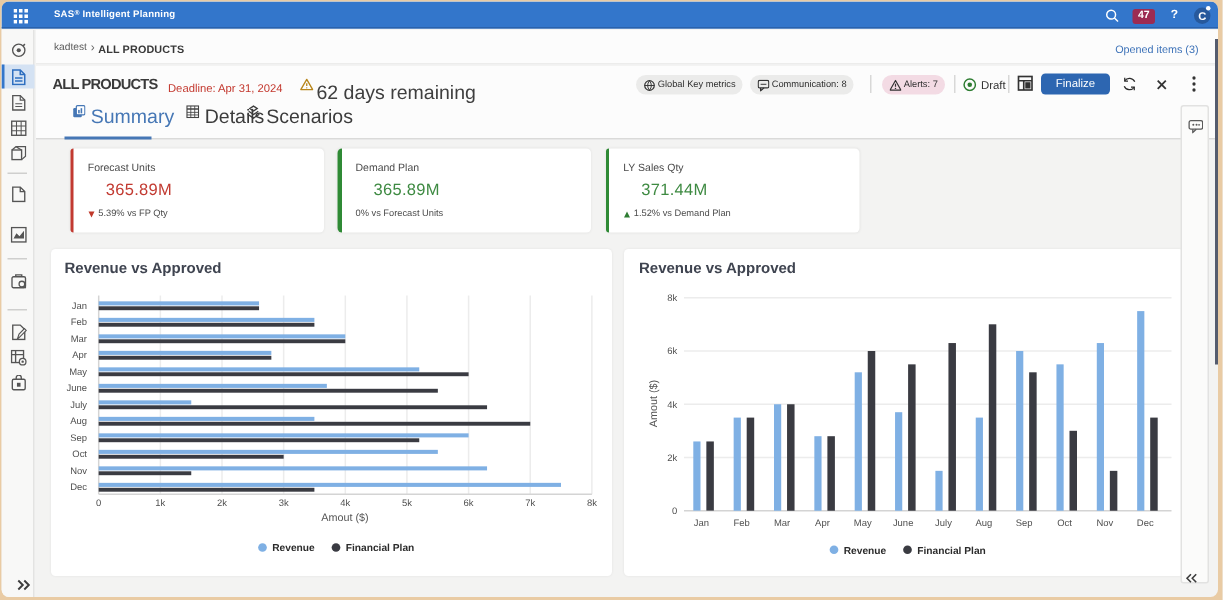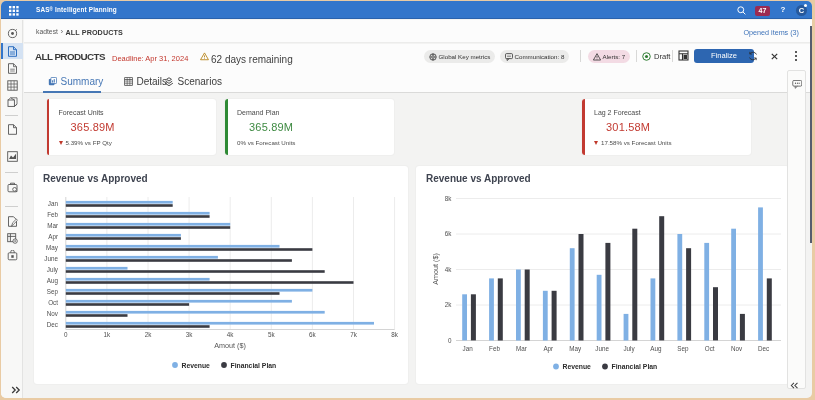--- a/index.html
+++ b/index.html
@@ -19,30 +19,30 @@
 .content{position:absolute;left:23px;top:19px;width:788px;height:378px}
 .crumb{position:absolute;left:0;top:0;width:788px;height:23px;background:#fcfcfc;border-bottom:1px solid #ececeb}
 .crumb .k{position:absolute;left:12px;top:8px;font-size:6.8px;color:#5a5a5a}
 .crumb .sep{position:absolute;left:36.5px;top:6.5px;font-size:8px;color:#666}
 .crumb .ap{position:absolute;left:41.5px;top:8px;font-size:7.2px;font-weight:bold;color:#383838;letter-spacing:.1px}
 .crumb .opened{position:absolute;right:13px;top:8px;font-size:7.2px;color:#3d72b8}
 .titlerow{position:absolute;left:0;top:24px;width:788px;height:26px;background:#fcfcfc}
 .bigtitle{position:absolute;left:11px;top:7px;font-size:9.8px;font-weight:bold;color:#3a3a3a;letter-spacing:-.55px}
 .deadline{position:absolute;left:88px;top:10px;font-size:7.5px;color:#c3382e}
 .warnic{position:absolute;left:176px;top:8px}
-.daysrem{position:absolute;left:187px;top:10px;font-size:10px;color:#3f3f3f}
+.daysrem{position:absolute;left:187px;top:10px;font-size:13px;color:#3f3f3f}
 .pill{position:absolute;top:6px;height:13px;border-radius:7px;background:#ebebea;font-size:6.2px;color:#2f2f2f;display:flex;align-items:center;padding:0 4.5px;gap:2px;white-space:nowrap}
 .vsep{position:absolute;top:6px;width:1px;height:12px;background:#d8d8d7}
 .draftwrap{position:absolute;left:618px;top:8px;display:flex;align-items:center;gap:3px;font-size:7.6px;color:#333}
 .gridbtn{position:absolute;left:654px;top:6px}
-.finalize{position:absolute;left:670px;top:5px;width:60px;height:14px;background:#2d66b1;border-radius:3px;color:#fff;font-size:7.6px;text-align:center;line-height:14px}
+.finalize{position:absolute;left:670px;top:5px;width:46px;height:14px;background:#2d66b1;border-radius:3px;color:#fff;font-size:7.6px;text-align:center;line-height:14px}
 .refreshic{position:absolute;left:724px;top:7px}
 .dots3{position:absolute;left:770px;top:6px}
 .tabsrow{position:absolute;left:0;top:50px;width:788px;height:23px;background:#fcfcfc;border-bottom:1px solid #dadad9}
-.tab{position:absolute;top:0;height:23px;display:flex;align-items:center;gap:3.5px;font-size:10px;color:#3c3c3c}
+.tab{position:absolute;top:0;height:23px;display:flex;gap:3.5px;font-size:13px;color:#3c3c3c}
 .tab.active{color:#4677b5}
 .tabline{position:absolute;left:19px;top:21px;width:58px;height:2px;background:#4677b5}
 .kpi{position:absolute;top:79px;height:56px;width:169px;background:#fff;border-radius:3px;box-shadow:0 0 2px rgba(0,0,0,.07)}
 .kpi .bar{position:absolute;left:0;top:0;width:2.5px;height:56px;border-radius:3px 0 0 3px}
 .kpi .t{position:absolute;left:12px;top:10px;font-size:7px;color:#4a4a4a}
 .kpi .v{position:absolute;left:24px;top:22px;font-size:11px;letter-spacing:.2px}
 .kpi .d{position:absolute;left:12px;top:40px;font-size:6.2px;color:#4c4c4c;display:flex;align-items:center;gap:3px}
 .tri-dn{width:0;height:0;border-left:2.8px solid transparent;border-right:2.8px solid transparent;border-top:4.4px solid #c0392b}
 .tri-up{width:0;height:0;border-left:2.8px solid transparent;border-right:2.8px solid transparent;border-bottom:4.4px solid #2e7d32}
 .card{position:absolute;top:146px;height:218px;background:#fff;border-radius:3px;box-shadow:0 0 2px rgba(0,0,0,.07)}
@@ -228,25 +228,25 @@
         <div class="t">Forecast Units</div>
         <div class="v" style="color:#c23a31">365.89M</div>
         <div class="d"><span class="tri-dn"></span>5.39% vs FP Qty</div>
       </div>
 <div class="kpi" style="left:201px">
         <div class="bar" style="background:#2f8a35"></div>
         <div class="t">Demand Plan</div>
         <div class="v" style="color:#3e8a42">365.89M</div>
         <div class="d">0% vs Forecast Units</div>
       </div>
-<div class="kpi" style="left:558px">
-        <div class="bar" style="background:#c23a31"></div>
-        <div class="t">Lag 2 Forecast</div>
-        <div class="v" style="color:#c23a31">301.58M</div>
-        <div class="d"><span class="tri-dn"></span>17.58% vs Forecast Units</div>
+<div class="kpi" style="left:379.5px">
+        <div class="bar" style="background:#2f8a35"></div>
+        <div class="t">LY Sales Qty</div>
+        <div class="v" style="color:#3e8a42">371.44M</div>
+        <div class="d"><span class="tri-up"></span>1.52% vs Demand Plan</div>
       </div>
 <svg class="card" style="left:10px" width="374" height="218" viewBox="0 0 374 218">
         <text x="9" y="16" font-size="10" font-weight="bold" fill="#3f4450">Revenue vs Approved</text>
         <line x1="31.8" y1="31" x2="31.8" y2="163.5" stroke="#d4d4d4" stroke-width="1"></line>
         <line x1="72.9" y1="31" x2="72.9" y2="163.5" stroke="#ececec" stroke-width="1"></line>
         <line x1="114.0" y1="31" x2="114.0" y2="163.5" stroke="#ececec" stroke-width="1"></line>
         <line x1="155.1" y1="31" x2="155.1" y2="163.5" stroke="#ececec" stroke-width="1"></line>
         <line x1="196.2" y1="31" x2="196.2" y2="163.5" stroke="#ececec" stroke-width="1"></line>
         <line x1="237.3" y1="31" x2="237.3" y2="163.5" stroke="#ececec" stroke-width="1"></line>
         <line x1="278.4" y1="31" x2="278.4" y2="163.5" stroke="#ececec" stroke-width="1"></line>

